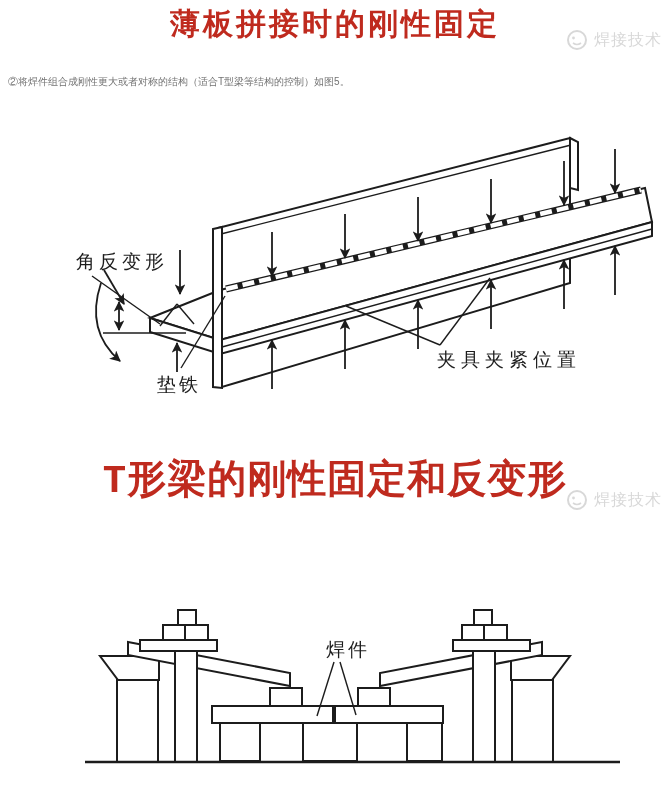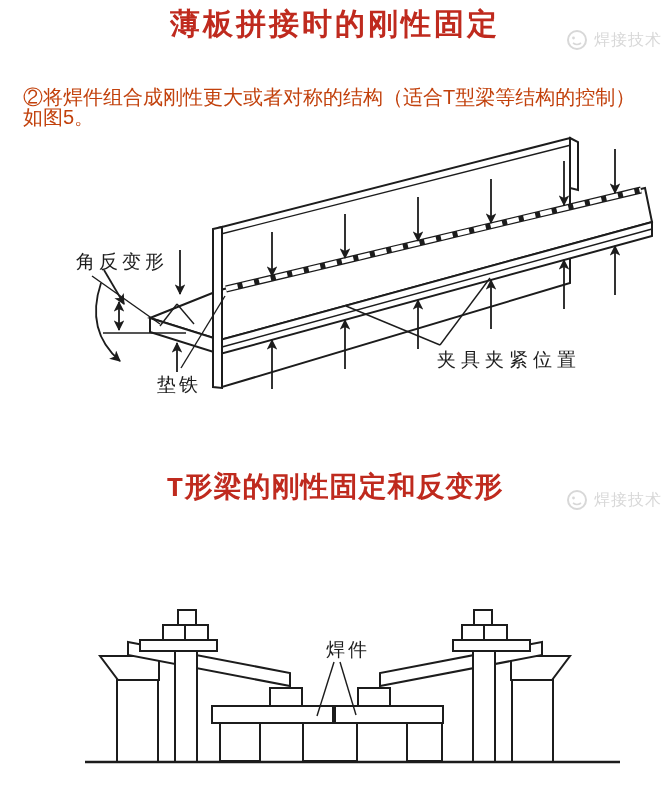--- a/index.html
+++ b/index.html
@@ -1,22 +1,22 @@
 <!DOCTYPE html>
 <html><head>
 <meta charset="utf-8">
 <style>
   html,body{margin:0;padding:0;background:#fff;}
   .page{position:relative;width:670px;height:798px;background:#ffffff;overflow:hidden;
         font-family:"Liberation Sans",sans-serif;}
   .sec-title{position:absolute;left:0;width:670px;text-align:center;margin:0;
              color:#bf2a1e;font-family:Liberation Mono, monospace;font-weight:900;}
   #title1{top:4px;font-size:30px;letter-spacing:3px;}
-  #title2{top:468px;font-size:28px;letter-spacing:1px;}
-  .para{position:absolute;left:8px;right:8px;margin:15px;color:#c2410c;font-size:20px;line-height:20px;}
+  #title2{top:452px;font-size:39px;letter-spacing:1px;}
+  .para{position:absolute;left:8px;right:8px;margin:0;color:#737373;font-size:10px;line-height:20px;}
   #para1{top:72px;}
   #para2{top:536px;}
   .watermark{position:absolute;right:8px;display:flex;align-items:center;gap:5px;
              color:#d8d8d8;font-size:16px;letter-spacing:1px;user-select:none;}
   #wm1{top:28px;}
   #wm2{top:488px;}
   .figure{position:absolute;left:0;}
   #fig5{top:110px;}
   #fig6{top:588px;}
   .ln{stroke:#1c1c1c;stroke-width:2;fill:none;}

